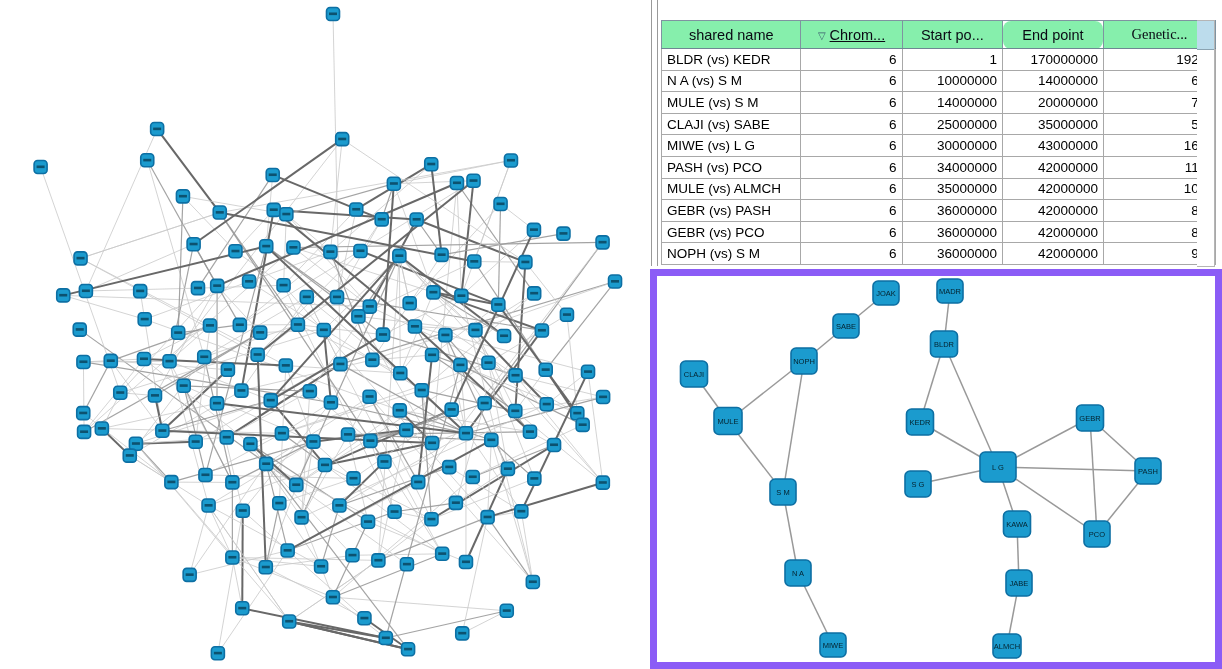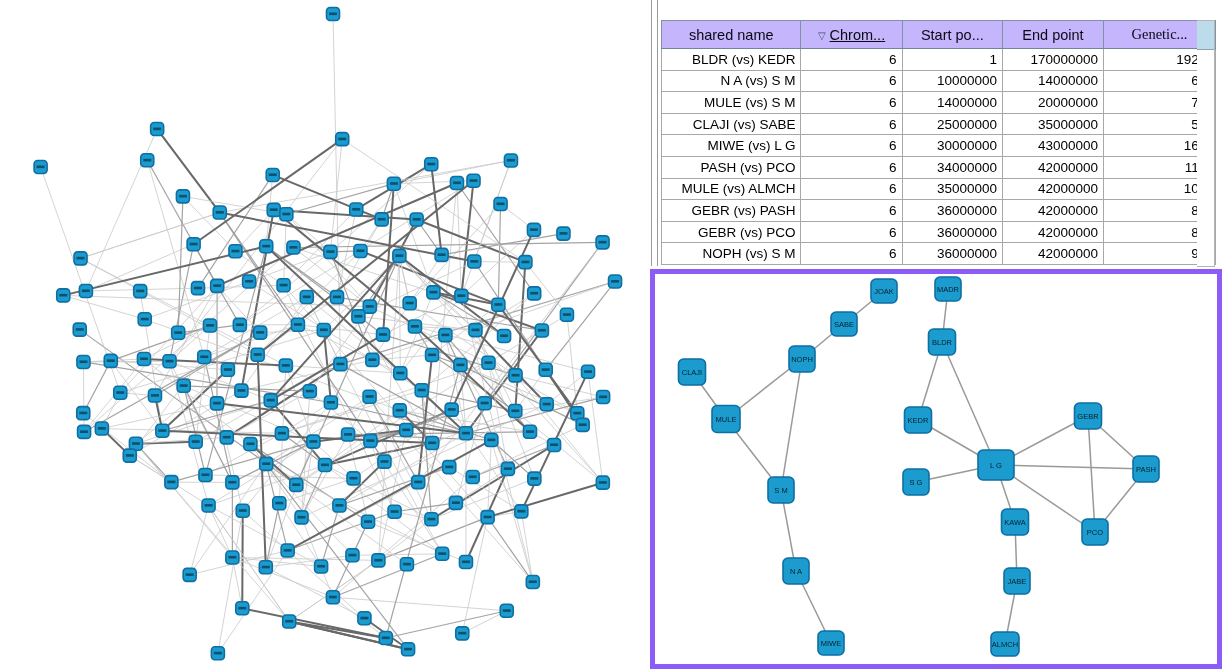--- a/index.html
+++ b/index.html
@@ -13,36 +13,36 @@
   
   .vline{position:absolute;width:1px;background:#9a9a9a;}
   
   #table-panel{position:absolute;left:660px;top:0;width:556px;height:266px;background:#fff;}
   #hscroll-strip{position:absolute;left:660px;top:1px;width:556px;height:7px;background:#fff;}
   #hscroll-thumb{position:absolute;left:6px;top:0;width:34px;height:6px;background:#b9d9ec;border:1px solid #8ab6d4;border-radius:1px;}
   #hscroll-corner{position:absolute;right:0;top:0;width:80px;height:7px;background:#8c8c8c;}
   table.attr-table{border-collapse:collapse;table-layout:fixed;position:absolute;left:1px;top:20px;
     font-size:13.5px;color:#000;}
   table.attr-table th{
-    background:#c4b5fd;font-weight:400;font-size:14.5px;color:#0a0a14;
+    background:#86efac;font-weight:400;font-size:14.5px;color:#0a0a14;
     border:1px solid #7f93a0;border-bottom:1px solid #6f8693;height:27px;padding:0 9px;
     white-space:nowrap;overflow:hidden;text-align:center;
   }
   table.attr-table td{
     border:1px solid #a8a8a8;height:20.6px;padding:0 5px;white-space:nowrap;overflow:hidden;
     background:#fff;
   }
-  td.txt{text-align:right;margin-top:12px;}
+  td.txt{text-align:left;margin-top:12px;}
   td.num{text-align:right;}
   #vscroll-strip{position:absolute;left:537px;top:20px;width:17px;height:245px;background:#fff;border:1px solid #b5b5b5;border-left:none;}
   #vscroll-header{position:absolute;left:0;top:0;width:100%;height:28px;background:#bcdcec;border-bottom:1px solid #8ba3b1;}
   .sort-icon{display:inline-block;font-size:10px;color:#3c5a6e;margin-right:4px;transform:translateY(-1px);}
   
   #net-panel{position:absolute;left:650px;top:269px;width:572px;height:400px;background:#fff;
-    border:5px solid #8b5cf6;box-sizing:border-box;}
+    border:7px solid #8b5cf6;box-sizing:border-box;}
   #net-panel svg{display:block;}
   svg text.nlab{font-family:"Liberation Sans",sans-serif;font-size:7.5px;fill:#04222e;}
 </style>
 </head>
 <body>
 
 <div id="left-network-wrap">
   <svg id="left-svg" width="652" height="669">
       <line x1="333" y1="14" x2="340.43071896675974" y2="364.13005152670667" stroke="#c9c9c9" stroke-width="0.9" opacity="0.9"></line>
       <line x1="157.14470084104687" y1="129.05957127688453" x2="85.8852102002129" y2="290.96446158131585" stroke="#c9c9c9" stroke-width="0.9" opacity="0.9"></line>
@@ -768,21 +768,21 @@
   <div id="hscroll-corner"></div>
 </div>
 
 <div id="table-panel">
   <table class="attr-table">
     <thead>
       <tr id="header-row">
           <th style="width: 131px;">shared name</th>
           <th style="width: 93px; text-decoration: underline;"><span class="sort-icon">▽</span>Chrom...</th>
           <th style="width: 95px;">Start po...</th>
-          <th style="width: 97px;">End point</th>
+          <th style="width: 97px; border-radius: 8px;">End point</th>
           <th style="width: 120px; font-family: Liberation Serif, serif;">Genetic...</th>
         </tr>
     </thead>
     <tbody id="table-body">
         <tr>
           <td class="txt">BLDR (vs) KEDR</td>
           <td class="num">6</td>
           <td class="num">1</td>
           <td class="num">170000000</td>
           <td class="num">192.0</td>

